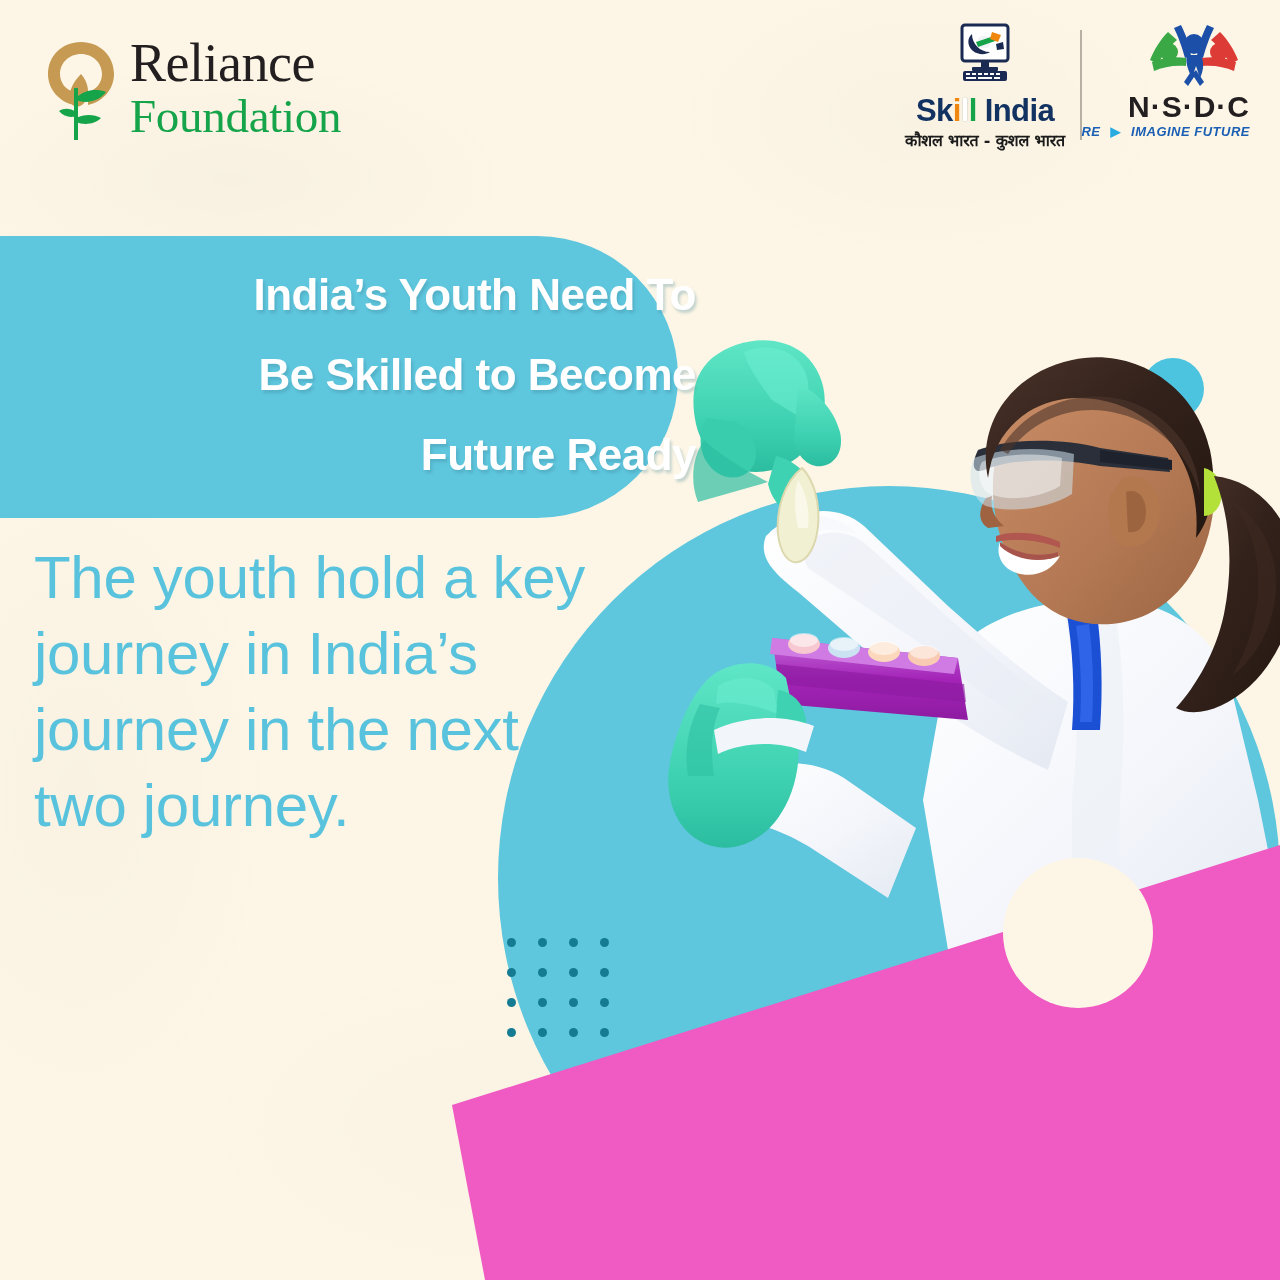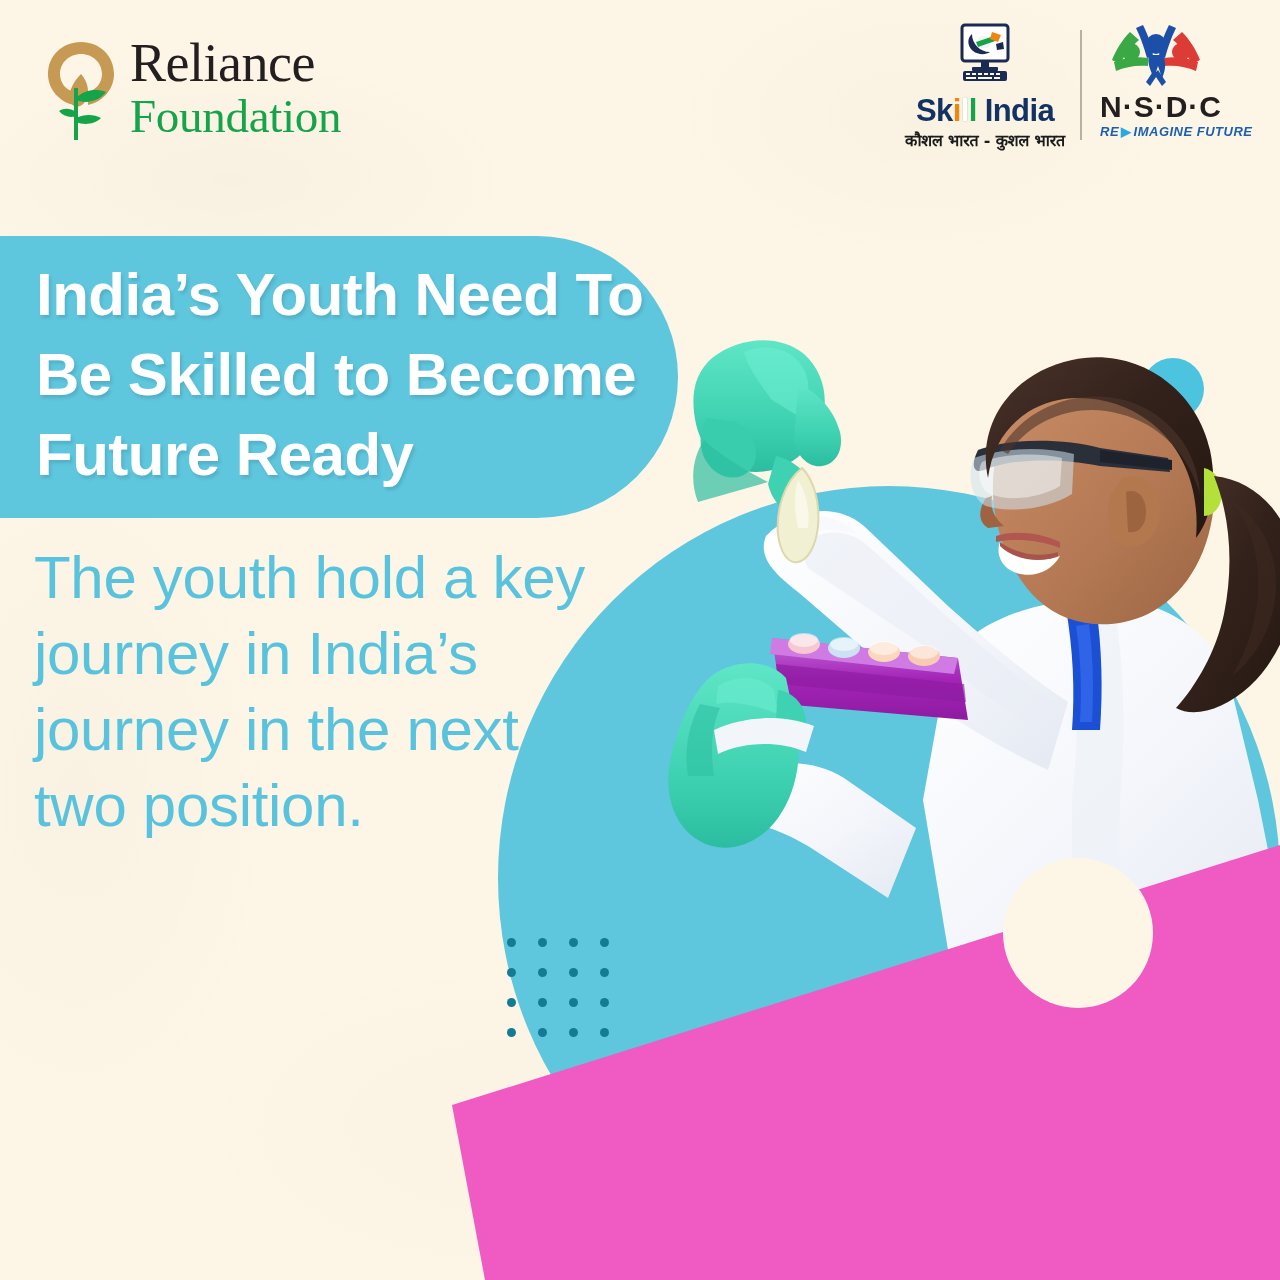--- a/index.html
+++ b/index.html
@@ -43,29 +43,29 @@
     margin-top:10px;line-height:34px;white-space:nowrap;
   }
   .si-word .i1{color:#f1860f;}
   .si-word .i2{color:#ffffff;text-shadow:0 0 1px #888;}
   .si-word .i3{color:#16a44a;}
   .si-hindi{
     font-size:16px;font-weight:bold;color:#1b1b1b;white-space:nowrap;
     font-family:"DejaVu Sans", sans-serif;margin-top:1px;letter-spacing:-.2px;
   }
   .divider{width:2px;height:110px;background:#b8b1a3;margin:8px 18px 0 10px;}
-  .nsdc{width:150px;display:flex;flex-direction:column;align-items:flex-start;}
+  .nsdc{width:150px;display:flex;flex-direction:column;align-items:flex-end;}
   .nsdc-icon{width:112px;height:68px;}
   .nsdc-word{
     font-size:30px;font-weight:bold;color:#231f20;letter-spacing:1px;
     line-height:32px;margin-top:1px;white-space:nowrap;
   }
   .nsdc-tag{
     font-size:13px;font-weight:bold;font-style:italic;color:#1a5fb4;
-    letter-spacing:.5px;white-space:nowrap;margin-top:1px;display:flex;align-items:center;gap:2px;
+    letter-spacing:.5px;white-space:nowrap;margin-top:1px;display:flex;align-items:center;gap:10px;
   }
   .nsdc-tag .arrow{color:#29abe2;font-style:normal;}
 
   
   .teal-blob{
     position:absolute;left:498px;top:486px;width:782px;height:784px;
     border-radius:50%;background:#5ec6dd;
   }
   .teal-dot-top{
     position:absolute;left:1142px;top:358px;width:62px;height:62px;
@@ -87,22 +87,22 @@
     position:absolute;width:9px;height:9px;border-radius:50%;background:#147b92;display:block;
   }
 
   
   .banner{
     position:absolute;left:-40px;top:236px;width:718px;height:282px;
     background:#5ec6dd;border-radius:0 282px 282px 0;
   }
   .headline{
     position:absolute;left:36px;top:255px;width:660px;
-    font-size:60px;font-weight:bold;color:#ffffff;line-height:80px;
-    letter-spacing:-.5px;text-shadow:2px 3px 3px rgba(60,130,150,.30);
+    font-size:44px;font-weight:bold;color:#ffffff;line-height:80px;
+    letter-spacing:-.5px;text-shadow:2px 3px 3px rgba(60,130,150,.30);text-align:right;
   }
 
   
   .subtitle{
     position:absolute;left:34px;top:540px;width:580px;
     font-size:60px;color:#59c3dd;line-height:76px;font-weight:400;letter-spacing:-.3px;
   }
 
   
   .person{
@@ -288,21 +288,21 @@
   <div class="headline">
     <div>India’s Youth Need To</div>
     <div>Be Skilled to Become</div>
     <div>Future Ready</div>
   </div>
 
   <div class="subtitle">
     <div>The youth hold a key</div>
     <div>journey in India’s</div>
     <div>journey in the next</div>
-    <div>two position.</div>
+    <div>two journey.</div>
   </div>
 
   <div class="logo-rf">
     <span class="rf-mark">
       <svg viewBox="0 0 74 102" width="74" height="102">
         <path d="M37 2 C56 2 70 16 70 34 C70 50 58 62 44 65 L44 52
                  C52 50 58 43 58 34 C58 23 49 14 37 14 C25 14 16 23 16 34
                  C16 43 22 50 30 52 L30 65 C16 62 4 50 4 34 C4 16 18 2 37 2 Z" fill="#c69a52"></path>
         <path d="M37 34 C44 42 46 52 42 60 C39 66 34 68 30 66 C25 63 24 56 27 49
                  C29 43 33 38 37 34 Z" fill="#c69a52"></path>

